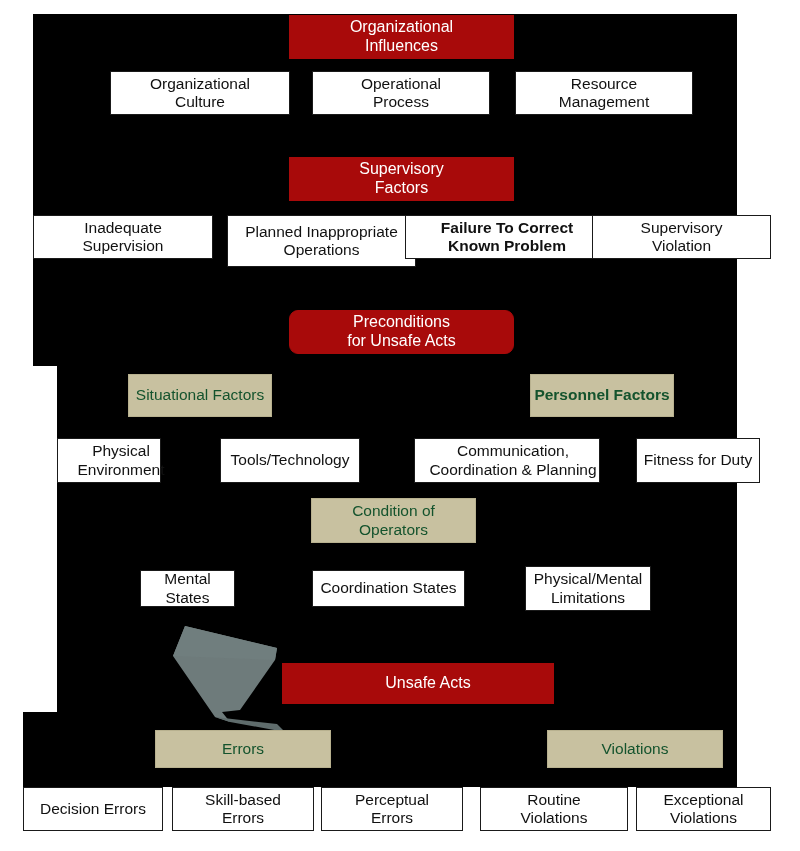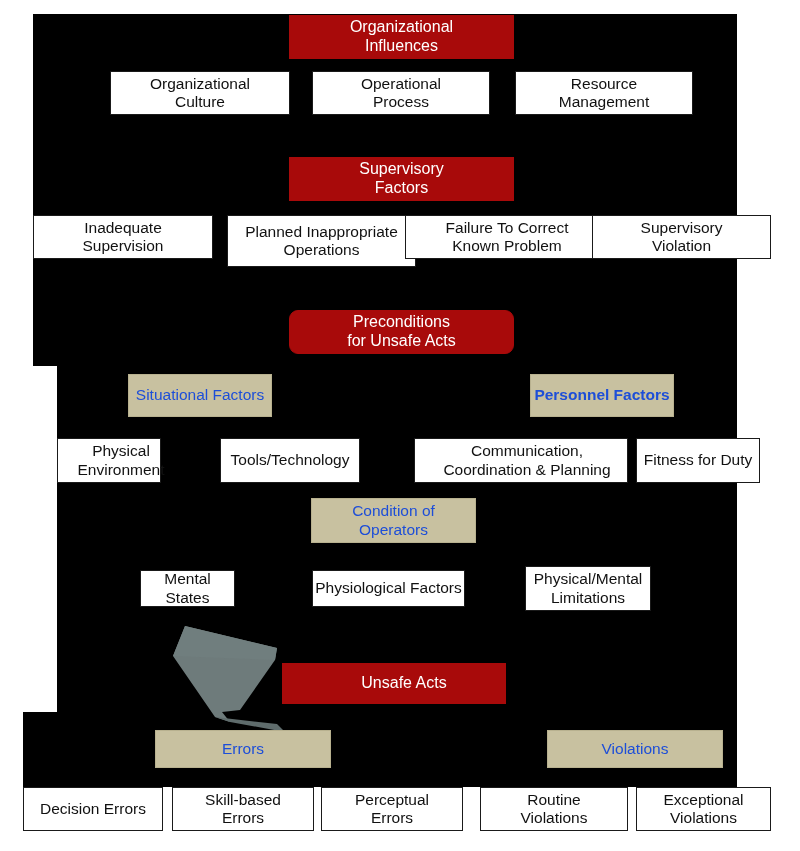--- a/index.html
+++ b/index.html
@@ -38,21 +38,21 @@
     font-size: 15.5px;
   }
   .node.red {
     background: #a80a0a;
     color: #ffffff;
     border: 1px solid #a80a0a;
     font-size: 16px;
   }
   .node.tan {
     background: #c8c1a0;
-    color: #1d4ed8;
+    color: #14532d;
     border: 1px solid #b8b18f;
     font-size: 15.5px;
   }
   .arrow-shape {
     position: absolute;
     pointer-events: none;
   }
 </style>
 </head>
 <body>
@@ -73,53 +73,53 @@
   <div class="node white" style="left:515px; top:71px; width:178px; height:44px;">Resource
 Management</div>
 
   <div class="node red" style="left:289px; top:157px; width:225px; height:44px;">Supervisory
 Factors</div>
 
   <div class="node white" style="left:33px; top:215px; width:180px; height:44px;">Inadequate
 Supervision</div>
   <div class="node white" style="left:227px; top:215px; width:189px; height:52px;">Planned Inappropriate
 Operations</div>
-  <div class="node white" style="left:405px; top:215px; width:204px; height:44px;">Failure To Correct
+  <div class="node white" style="left:405px; top:215px; width:204px; height:44px;font-weight:bold;">Failure To Correct
 Known Problem</div>
   <div class="node white" style="left:592px; top:215px; width:179px; height:44px;">Supervisory
 Violation</div>
 
   <div class="node red" style="left:289px; top:310px; width:225px; height:44px;border-radius:9px;">Preconditions
 for Unsafe Acts</div>
 
   <div class="node tan" style="left:128px; top:374px; width:144px; height:43px;">Situational Factors</div>
   <div class="node tan" style="left:530px; top:374px; width:144px; height:43px;font-weight:bold;">Personnel Factors</div>
 
   <div class="node white" style="left:57px; top:438px; width:104px; height:45px;padding-left:24px;">Physical
 Environment</div>
   <div class="node white" style="left:220px; top:438px; width:140px; height:45px;">Tools/Technology</div>
-  <div class="node white" style="left:414px; top:438px; width:214px; height:45px;padding-left:12px;">Communication,
+  <div class="node white" style="left:414px; top:438px; width:186px; height:45px;padding-left:12px;">Communication,
 Coordination &amp; Planning</div>
   <div class="node white" style="left:636px; top:438px; width:124px; height:45px;">Fitness for Duty</div>
 
   <div class="node tan" style="left:311px; top:498px; width:165px; height:45px;">Condition of
 Operators</div>
 
   <div class="node white" style="left:140px; top:570px; width:95px; height:37px;">Mental States</div>
-  <div class="node white" style="left:312px; top:570px; width:153px; height:37px;">Physiological Factors</div>
+  <div class="node white" style="left:312px; top:570px; width:153px; height:37px;">Coordination States</div>
   <div class="node white" style="left:525px; top:566px; width:126px; height:45px;">Physical/Mental
 Limitations</div>
 
   <svg class="arrow-shape" width="140" height="120" viewBox="0 0 140 120" style="left:165px; top:612px;">
     <polygon points="20,14 8,44 50,105 65,110 57,100 75,98 110,48 112,36" fill="#6e7b7b"></polygon>
     <polygon points="110,48 112,36 20,14 8,44" fill="#707e7e"></polygon>
     <polygon points="50,105 65,110 120,120 112,112" fill="#5f6c6c"></polygon>
   </svg>
 
-  <div class="node red" style="left:282px; top:663px; width:224px; height:41px;padding-left:20px;">Unsafe Acts</div>
+  <div class="node red" style="left:282px; top:663px; width:272px; height:41px;padding-left:20px;">Unsafe Acts</div>
 
   <div class="node tan" style="left:155px; top:730px; width:176px; height:38px;">Errors</div>
   <div class="node tan" style="left:547px; top:730px; width:176px; height:38px;">Violations</div>
 
   <div class="node white" style="left:23px; top:787px; width:140px; height:44px;">Decision Errors</div>
   <div class="node white" style="left:172px; top:787px; width:142px; height:44px;">Skill-based
 Errors</div>
   <div class="node white" style="left:321px; top:787px; width:142px; height:44px;">Perceptual
 Errors</div>
   <div class="node white" style="left:480px; top:787px; width:148px; height:44px;">Routine

